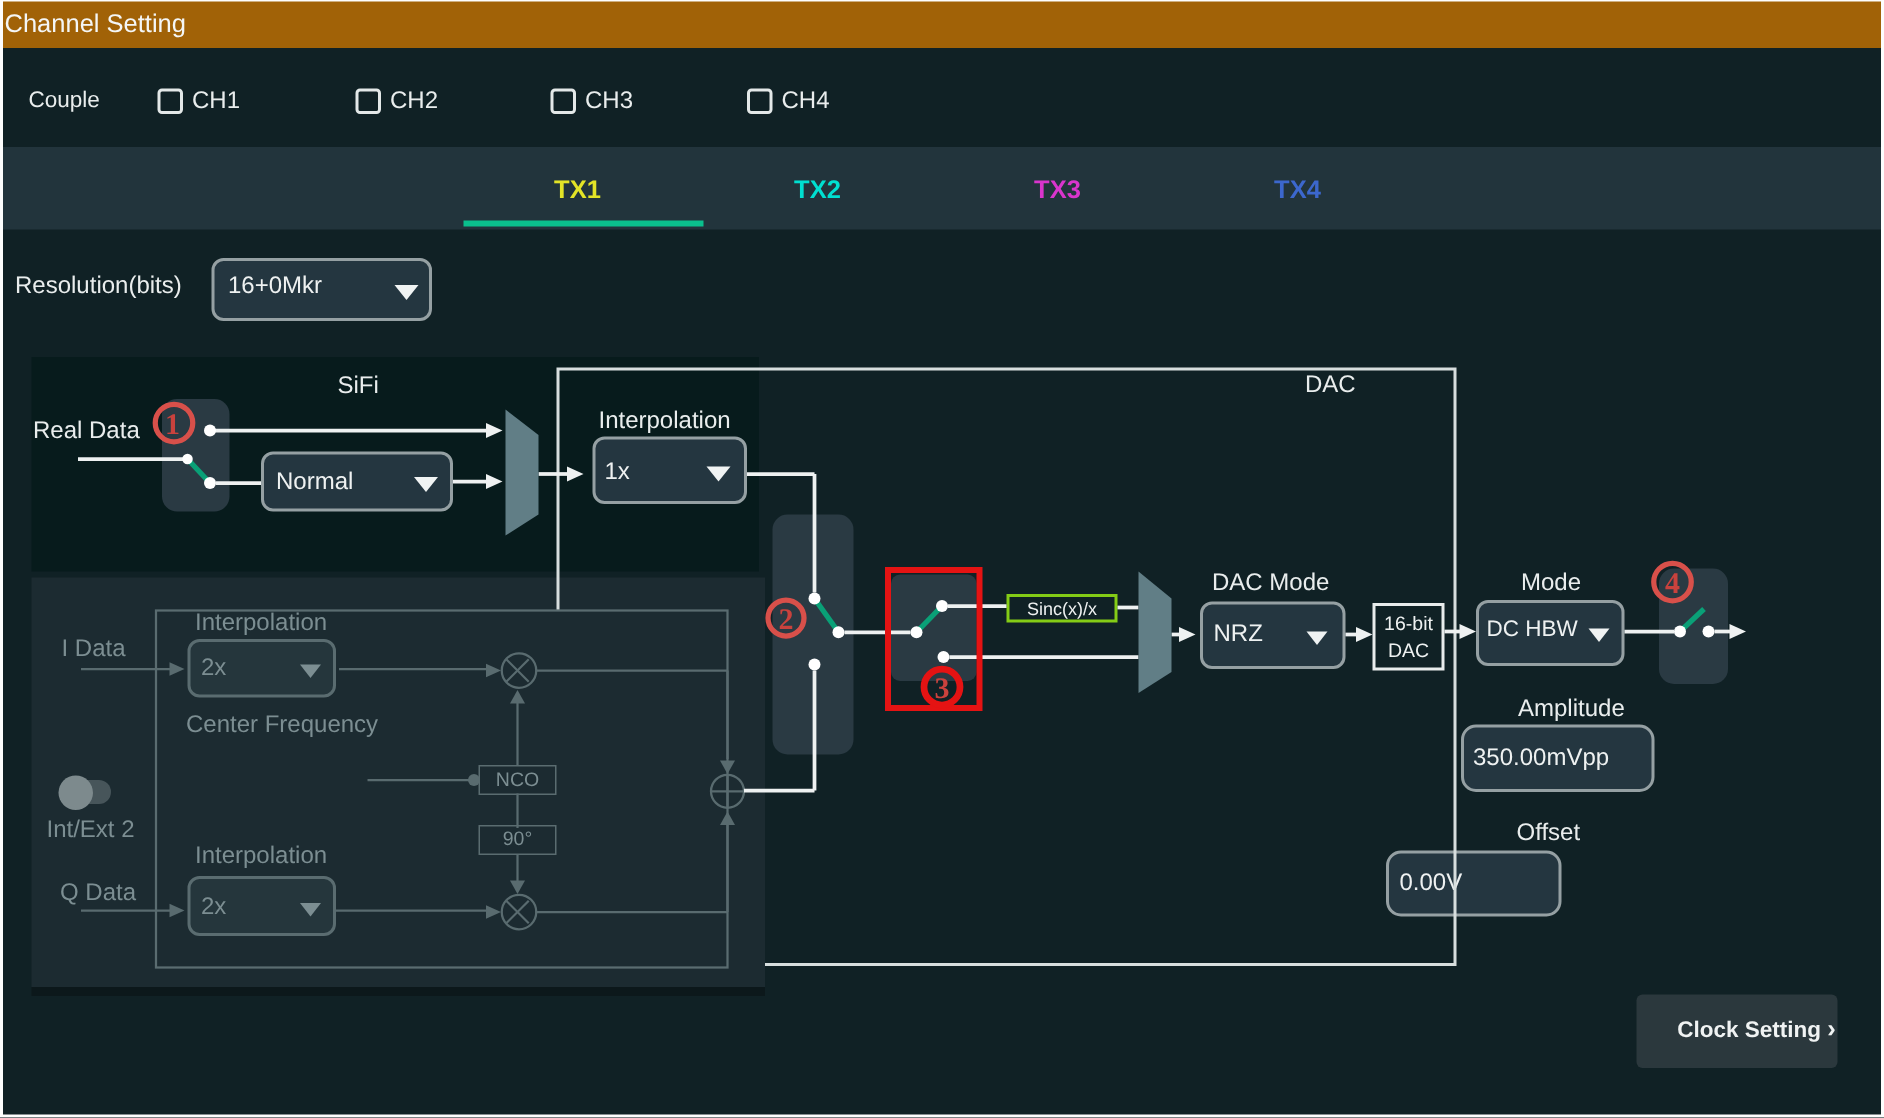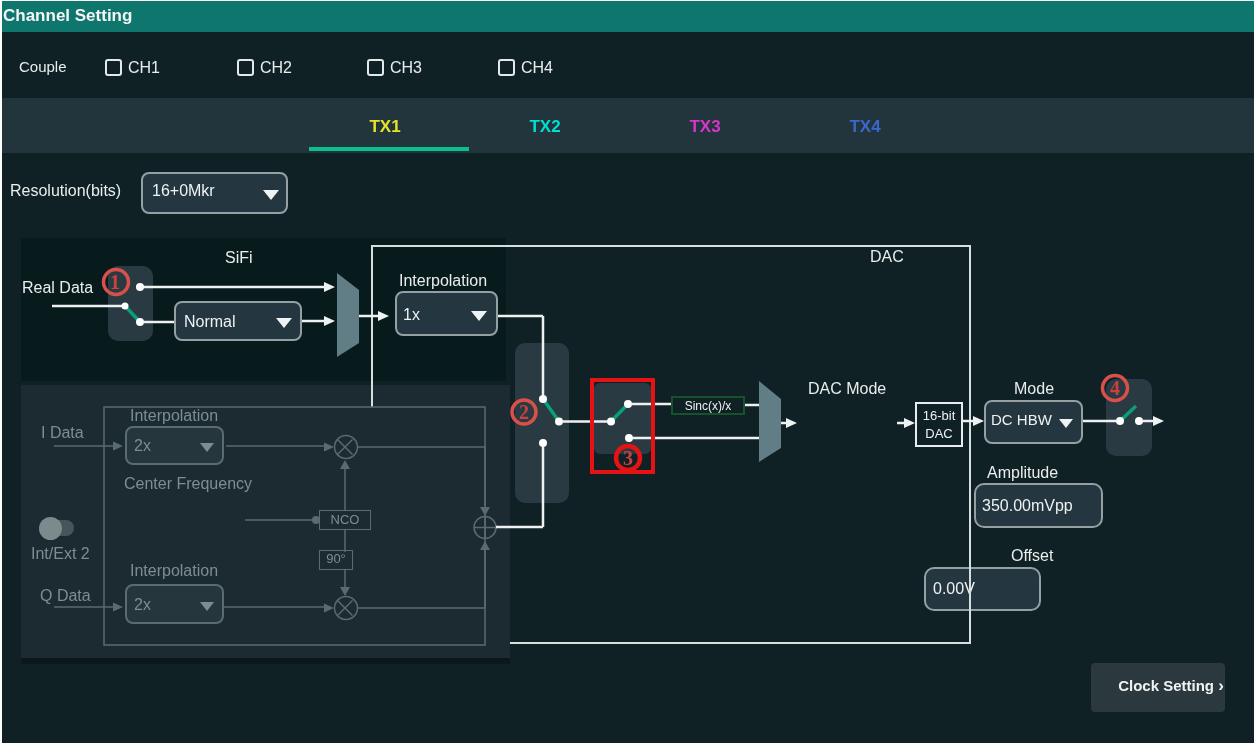--- a/index.html
+++ b/index.html
@@ -1,21 +1,21 @@
 <!DOCTYPE html>
 <html><head>
 <meta charset="utf-8">
 <style>
   html,body{margin:0;padding:0;}
   #stage{position:relative;width:1256px;height:745px;background:#102125;
     font-family:"Liberation Sans", sans-serif;overflow:hidden;}
   #frame{left:0;top:0;width:1256px;height:745px;border:2px solid #fdfdfd;border-top-width:1px;box-sizing:border-box;z-index:50;pointer-events:none;}
   .abs{position:absolute;}
-  #titlebar{left:0;top:0;width:100%;height:32px;background:#0f766e;color:#f4f6f6;
-    font-size:17px;font-weight:bold;line-height:31px;padding-left:3px;box-sizing:border-box;}
+  #titlebar{left:0;top:0;width:100%;height:32px;background:#a16207;color:#f4f6f6;
+    font-size:17px;font-weight:normal;line-height:31px;padding-left:3px;box-sizing:border-box;}
   #couplerow{left:0;top:32px;width:100%;height:66px;background:#102125;}
   #tabrow{left:0;top:98px;width:100%;height:55px;background:#22343c;}
   .lbl{color:#e9eded;font-size:16px;}
   .cb{width:17px;height:17px;border:2px solid #e3e8e8;border-radius:3px;box-sizing:border-box;}
   .tab{width:160px;top:117px;text-align:center;font-size:17px;font-weight:bold;}
   #underline{left:309px;top:147px;width:160px;height:4px;background:#0ac08d;}
   .dd{background:#243640;border:2px solid #95a0a3;border-radius:8px;box-sizing:border-box;color:#eef1f1;font-size:16px;}
   .tri{width:0;height:0;border-left:8px solid transparent;border-right:8px solid transparent;border-top:10px solid #f0f3f3;position:absolute;}
   .ddd{background:#25363c;border:2px solid #5a6c70;border-radius:8px;box-sizing:border-box;color:#7c8e92;font-size:16px;}
   .trid{width:0;height:0;border-left:7px solid transparent;border-right:7px solid transparent;border-top:9px solid #7c8e92;position:absolute;}
@@ -72,32 +72,36 @@
   <div class="abs lbl" style="left:399px;top:272px;">Interpolation</div>
   <div class="abs dd" style="left:395px;top:291px;width:103px;height:45px;">
     <span style="position:absolute;left:6px;top:13px;">1x</span>
     <span class="tri" style="right:9px;top:18px;"></span>
   </div>
 
   <div class="abs swbox" style="left:515px;top:343px;width:54px;height:160px;"></div>
   <div class="abs swbox" style="left:594px;top:383px;width:57px;height:71px;border-radius:6px;"></div>
   <div class="abs swbox" style="left:1106px;top:379px;width:46px;height:77px;"></div>
 
-  <div class="abs" style="left:671px;top:396px;width:74px;height:19px;border:2px solid #14532d;box-sizing:border-box;color:#eef1f1;font-size:12px;text-align:center;line-height:16px;">Sinc(x)/x</div>
+  <div class="abs" style="left:671px;top:396px;width:74px;height:19px;border:2px solid #84cc16;box-sizing:border-box;color:#eef1f1;font-size:12px;text-align:center;line-height:16px;">Sinc(x)/x</div>
 
   <div class="abs lbl" style="left:808px;top:380px;">DAC Mode</div>
+  <div class="abs dd" style="left:800px;top:401px;width:97px;height:45px;">
+    <span style="position:absolute;left:7px;top:11px;">NRZ</span>
+    <span class="tri" style="right:10px;top:18px;border-left:7px solid transparent;border-right:7px solid transparent;border-top:9px solid #f0f3f3;"></span>
+  </div>
   <div class="abs" style="left:915px;top:402px;width:48px;height:45px;border:2px solid #e8ecec;box-sizing:border-box;color:#eef1f1;font-size:13px;text-align:center;line-height:18px;padding-top:3px;">16-bit<br>DAC</div>
 
   <div class="abs lbl" style="left:1014px;top:380px;">Mode</div>
   <div class="abs dd" style="left:984px;top:400px;width:99px;height:44px;">
     <span style="position:absolute;left:5px;top:9px;font-size:15px;">DC HBW</span>
     <span class="tri" style="right:8px;top:17px;border-left:7px solid transparent;border-right:7px solid transparent;border-top:9px solid #f0f3f3;"></span>
   </div>
 
-  <div class="abs lbl" style="left:987px;top:464px;text-align:center;">Amplitude</div>
+  <div class="abs lbl" style="left:1012px;top:464px;text-align:center;">Amplitude</div>
   <div class="abs dd" style="left:974px;top:483px;width:129px;height:45px;border-radius:10px;">
     <span style="position:absolute;left:6px;top:12px;">350.00mVpp</span>
   </div>
   <div class="abs lbl" style="left:1011px;top:547px;">Offset</div>
   <div class="abs dd" style="left:924px;top:567px;width:117px;height:44px;border-radius:10px;">
     <span style="position:absolute;left:7px;top:11px;">0.00V</span>
   </div>
 
 
   <div class="abs" style="left:1091px;top:663px;width:134px;height:49px;background:#2b383d;border-radius:4px;color:#f0f3f3;font-size:15px;font-weight:bold;text-align:center;line-height:45px;padding-left:26px;box-sizing:border-box;">Clock Setting <span style="font-size:17px;">›</span></div>
@@ -109,21 +113,21 @@
     <span class="trid" style="right:8px;top:15px;"></span>
   </div>
   <div class="abs dim" style="left:124px;top:475px;">Center Frequency</div>
   <div class="abs dim" style="left:130px;top:562px;">Interpolation</div>
   <div class="abs dim" style="left:40px;top:587px;">Q Data</div>
   <div class="abs ddd" style="left:125px;top:584px;width:99px;height:40px;">
     <span style="position:absolute;left:7px;top:10px;">2x</span>
     <span class="trid" style="right:8px;top:16px;"></span>
   </div>
   <div class="abs" style="left:319px;top:510px;width:52px;height:20px;border:1.5px solid #5a6c70;box-sizing:border-box;color:#7c8e92;font-size:13px;text-align:center;line-height:17px;">NCO</div>
-  <div class="abs" style="left:319px;top:550px;width:34px;height:20px;border:1.5px solid #5a6c70;box-sizing:border-box;color:#7c8e92;font-size:13px;text-align:center;line-height:16px;">90°</div>
+  <div class="abs" style="left:319px;top:550px;width:52px;height:20px;border:1.5px solid #5a6c70;box-sizing:border-box;color:#7c8e92;font-size:13px;text-align:center;line-height:16px;">90°</div>
 
   <div class="abs" style="left:40px;top:520px;width:34px;height:16px;border-radius:8px;background:#47555a;"></div>
   <div class="abs" style="left:39px;top:517px;width:23px;height:23px;border-radius:12px;background:#7d8a8d;"></div>
   <div class="abs dim" style="left:31px;top:545px;">Int/Ext 2</div>
 
   <svg class="abs" width="1256" height="745" viewBox="0 0 1256 745">
 
     <path d="M372,407 L372,246 L970,246 L970,643 L510,643" fill="none" stroke="#d7dede" stroke-width="2"></path>
 
     <rect x="104" y="407" width="381" height="238" fill="none" stroke="#5a6c70" stroke-width="1.5"></rect>

